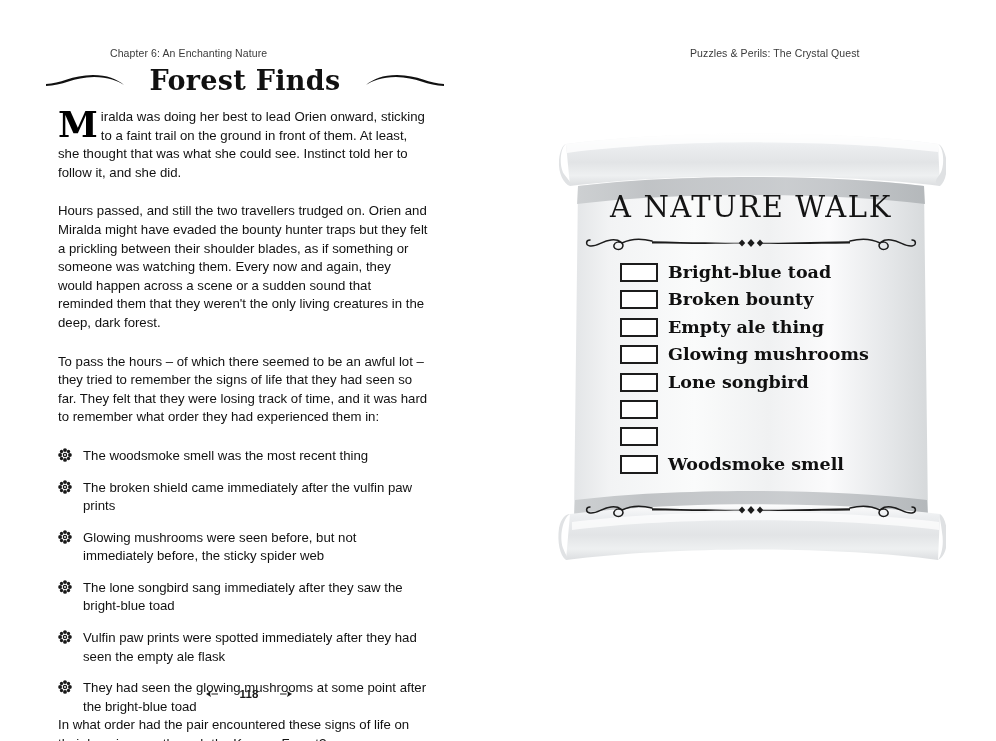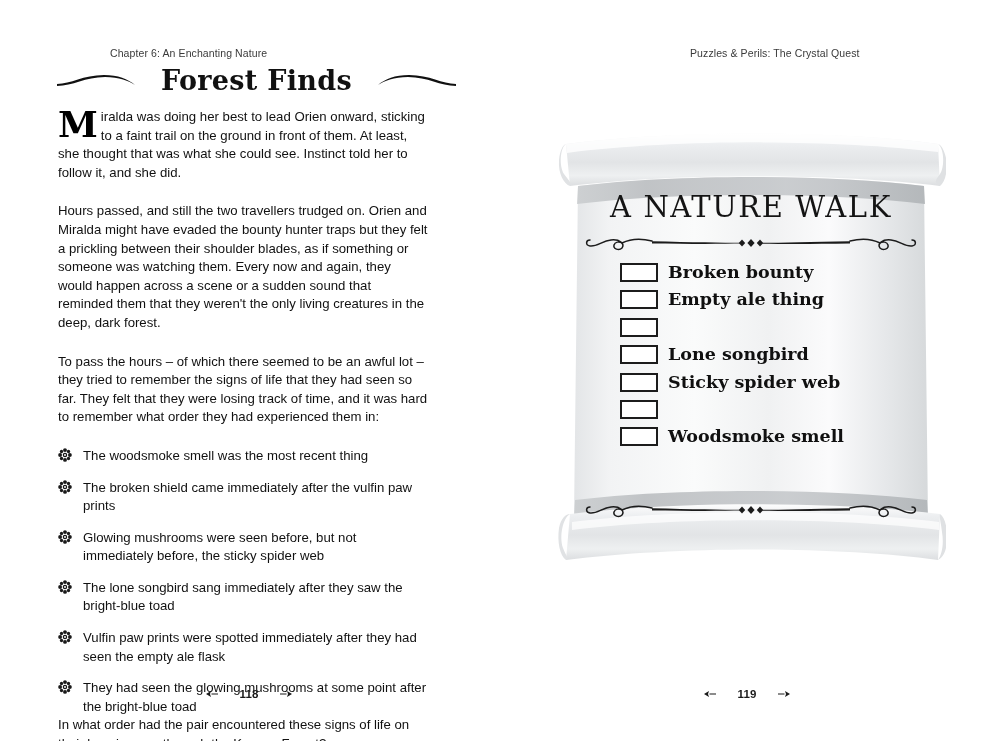--- a/index.html
+++ b/index.html
@@ -43,21 +43,21 @@
 
   
   .chapter-title-row {
     position: absolute;
     top: 62px;
     left: 55px;
     width: 380px;
     height: 40px;
     display: flex;
     align-items: center;
-    justify-content: space-between;
+    justify-content: center;
     gap: 24px;
   }
   .chapter-title {
     font-family: "DejaVu Serif", "Liberation Serif", serif;
     font-weight: bold;
     font-size: 27px;
     letter-spacing: 0.3px;
     color: #111;
     white-space: nowrap;
     transform: translateY(-2px);
@@ -428,36 +428,40 @@
           <g fill="#1c1c1c">
             <path d="M160 9.5 L163.2 13 L160 16.5 L156.8 13 Z"></path>
             <path d="M169 9 L172.6 13 L169 17 L165.4 13 Z"></path>
             <path d="M178 9.5 L181.2 13 L178 16.5 L174.8 13 Z"></path>
           </g>
         </svg>
 
         <ul class="checklist">
           <li>
             <span class="checkbox"></span>
+            <span class="check-label">Bright-blue toad</span>
+          </li>
+          <li>
+            <span class="checkbox"></span>
             <span class="check-label">Broken bounty</span>
           </li>
           <li>
             <span class="checkbox"></span>
             <span class="check-label">Empty ale thing</span>
           </li>
           <li>
             <span class="checkbox"></span>
+            <span class="check-label">Glowing mushrooms</span>
           </li>
           <li>
             <span class="checkbox"></span>
             <span class="check-label">Lone songbird</span>
           </li>
           <li>
             <span class="checkbox"></span>
-            <span class="check-label">Sticky spider web</span>
           </li>
           <li>
             <span class="checkbox"></span>
           </li>
           <li>
             <span class="checkbox"></span>
             <span class="check-label">Woodsmoke smell</span>
           </li>
         </ul>
 
@@ -472,23 +476,14 @@
           <path d="M268 11.2 C 228 12.2, 198 12.6, 178 12.8 L 178 13.6 C 198 13.9, 228 14.1, 268 13.4 Z" fill="#1c1c1c"></path>
           <g fill="#1c1c1c">
             <path d="M160 9.5 L163.2 13 L160 16.5 L156.8 13 Z"></path>
             <path d="M169 9 L172.6 13 L169 17 L165.4 13 Z"></path>
             <path d="M178 9.5 L181.2 13 L178 16.5 L174.8 13 Z"></path>
           </g>
         </svg>
       </div>
     </div>
 
-    <div class="folio">
-      <svg width="14" height="10" viewBox="0 0 14 10">
-        <path d="M1 5 L6 2 L5 5 L6 8 Z M6.5 4.4 L13 4.4 L13 5.6 L6.5 5.6 Z" fill="#1a1a1a"></path>
-      </svg>
-      <span class="folio-num">119</span>
-      <svg width="14" height="10" viewBox="0 0 14 10">
-        <path d="M13 5 L8 2 L9 5 L8 8 Z M7.5 4.4 L1 4.4 L1 5.6 L7.5 5.6 Z" fill="#1a1a1a"></path>
-      </svg>
-    </div>
   </div>
 </div>
 
 </body></html>

